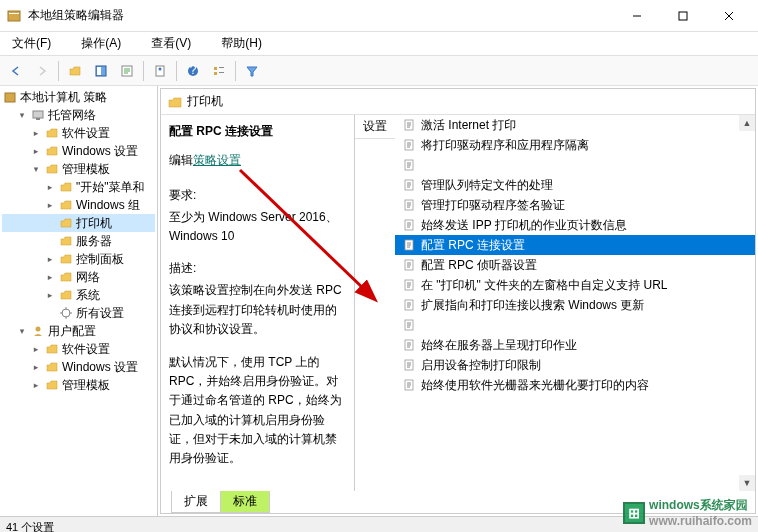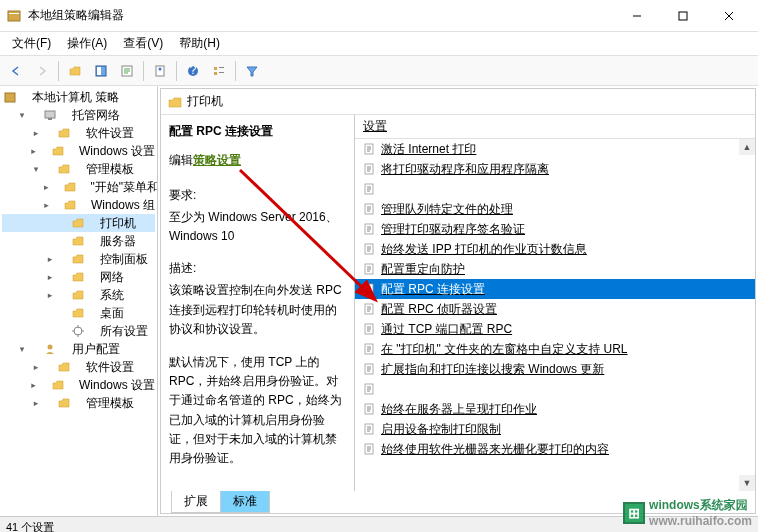--- a/index.html
+++ b/index.html
@@ -4,62 +4,62 @@
   <style>
     * { margin: 0; padding: 0; box-sizing: border-box; font-family: "Microsoft YaHei", "Segoe UI", sans-serif; font-size: 12px; }
     body { width: 758px; height: 532px; background: #fff; overflow: hidden; position: relative; }
     
     .titlebar { height: 32px; display: flex; align-items: center; padding: 0 6px; border-bottom: 1px solid #e0e0e0; }
     .titlebar-icon { width: 16px; height: 16px; margin-right: 6px; display: inline-flex; align-items: center; justify-content: center; }
     .titlebar-title { flex: 1; }
     .win-controls { display: flex; }
     .win-btn { width: 46px; height: 30px; display: flex; align-items: center; justify-content: center; cursor: pointer; }
     
-    .menubar { height: 24px; display: flex; align-items: center; padding: 0 4px; gap: 0; border-bottom: 1px solid #e0e0e0; }
+    .menubar { height: 24px; display: flex; align-items: center; padding: 0 4px; gap: 14px; border-bottom: 1px solid #e0e0e0; }
     .menu-item { padding: 2px 8px; cursor: pointer; }
     
     .toolbar { height: 30px; display: flex; align-items: center; padding: 0 4px; gap: 2px; border-bottom: 1px solid #e0e0e0; background: #f9f9f9; }
     .tool-btn { width: 24px; height: 24px; display: flex; align-items: center; justify-content: center; cursor: pointer; border: 1px solid transparent; }
     .tool-sep { width: 1px; height: 20px; background: #ccc; margin: 0 2px; }
     
     .main { display: flex; height: 430px; }
     
     .tree-panel { width: 158px; border-right: 1px solid #ccc; overflow: hidden; padding: 2px; }
-    .tree-node { display: flex; align-items: center; height: 18px; gap: 14px; white-space: nowrap; cursor: pointer; }
+    .tree-node { display: flex; align-items: center; height: 18px; gap: 2px; white-space: nowrap; cursor: pointer; }
     .tree-node.selected { background: #cce8ff; }
     .expander { width: 12px; text-align: center; font-size: 9px; color: #666; user-select: none; }
     .tree-icon { width: 16px; height: 16px; display: inline-flex; align-items: center; justify-content: center; }
     .indent-1 { padding-left: 14px; }
     .indent-2 { padding-left: 28px; }
     .indent-3 { padding-left: 42px; }
     
     .right-panel { flex: 1; display: flex; flex-direction: column; border: 1px solid #ccc; margin: 2px; }
     .panel-header { height: 26px; display: flex; align-items: center; padding: 0 6px; gap: 4px; background: #fff; border-bottom: 1px solid #e0e0e0; }
     .panel-body { flex: 1; display: flex; overflow: hidden; }
     
     .desc-panel { width: 194px; border-right: 1px solid #ccc; padding: 8px; overflow: hidden; }
     .desc-title { font-weight: bold; margin-bottom: 12px; }
     .desc-link-group { margin-bottom: 18px; }
-    .link { color: #4d7c0f; text-decoration: underline; cursor: pointer; font-weight: bold; }
+    .link { color: #0f766e; text-decoration: underline; cursor: pointer; }
     .desc-label { margin-bottom: 4px; }
     .desc-text { line-height: 1.6; margin-bottom: 14px; }
     
-    .list-panel { flex: 1; display: flex; flex-direction: column; text-decoration: underline; }
+    .list-panel { flex: 1; display: flex; flex-direction: row; }
     .list-header { height: 24px; border-bottom: 1px solid #e0e0e0; display: flex; align-items: center; padding: 0 8px; }
     .list-header-cell { cursor: pointer; }
     .list-body { flex: 1; overflow-y: auto; position: relative; }
     .list-item { height: 20px; display: flex; align-items: center; padding: 0 6px; gap: 4px; cursor: pointer; white-space: nowrap; }
     .list-item.selected { background: #0078d7; color: #fff; }
     .list-icon { width: 16px; height: 16px; display: inline-flex; align-items: center; justify-content: center; flex-shrink: 0; }
     .scroll-indicator { position: absolute; right: 0; top: 0; bottom: 0; width: 16px; display: flex; flex-direction: column; }
     .scroll-btn { height: 16px; display: flex; align-items: center; justify-content: center; background: #f0f0f0; cursor: pointer; font-size: 9px; color: #555; }
     .scroll-track { flex: 1; }
     
     .tabs { height: 22px; display: flex; align-items: flex-start; padding-left: 10px; }
-    .tab { padding: 2px 12px; border: 1px solid #ccc; border-top: none; background: #7dd3fc; cursor: pointer; margin-right: -1px; }
+    .tab { padding: 2px 12px; border: 1px solid #ccc; border-top: none; background: #bef264; cursor: pointer; margin-right: -1px; }
     .tab.active { font-weight: normal; background: #fff; }
     
     .statusbar { height: 22px; border-top: 1px solid #ccc; display: flex; align-items: center; padding: 0 6px; font-size: 11px; background: #f0f0f0; }
     
     .arrow-overlay { position: absolute; pointer-events: none; z-index: 100; }
     .watermark { position: absolute; bottom: 4px; right: 6px; display: flex; align-items: center; gap: 4px; color: #0a7a3a; font-weight: bold; font-size: 16px; opacity: 0.85; pointer-events: none; }
     .watermark .w-icon { width: 22px; height: 22px; background: #0a9a4a; border: 2px solid #076b33; display: flex; align-items: center; justify-content: center; color: #fff; font-size: 14px; }
     
     .folder-ico { fill: #f3c85a; stroke: #c89b2a; stroke-width: 0.5; }
     .doc-ico { fill: #fff; stroke: #999; stroke-width: 0.8; }
@@ -263,29 +263,20 @@
         <span>网络</span>
       </div>
     <div class="tree-node indent-3">
         <span class="expander">▸</span>
         <span class="tree-icon">
           <svg width="14" height="14">
             <path class="folder-ico" d="M2,5 L5,5 L6,3 L12,3 L12,11 L2,11 Z"></path>
           </svg>
         </span>
         <span>系统</span>
-      </div>
-    <div class="tree-node indent-3">
-        <span class="expander"></span>
-        <span class="tree-icon">
-          <svg width="14" height="14">
-            <path class="folder-ico" d="M2,5 L5,5 L6,3 L12,3 L12,11 L2,11 Z"></path>
-          </svg>
-        </span>
-        <span>桌面</span>
       </div>
     <div class="tree-node indent-3">
         <span class="expander"></span>
         <span class="tree-icon">
           <svg width="14" height="14">
             <circle cx="7" cy="7" r="4" fill="none" stroke="#888"></circle>
             <path d="M7,1v3M7,10v3M1,7h3M10,7h3" stroke="#888"></path>
           </svg>
         </span>
         <span>所有设置</span>
@@ -406,29 +397,20 @@
             </div>
             <div class="list-item">
               <span class="list-icon">
                 <svg width="14" height="14">
                   <rect x="3" y="2" width="8" height="10" class="doc-ico"></rect>
                   <path d="M5,5h4M5,7h4M5,9h3" stroke="#888"></path>
                 </svg>
               </span>
               <span>始终发送 IPP 打印机的作业页计数信息</span>
             </div>
-            <div class="list-item">
-              <span class="list-icon">
-                <svg width="14" height="14">
-                  <rect x="3" y="2" width="8" height="10" class="doc-ico"></rect>
-                  <path d="M5,5h4M5,7h4M5,9h3" stroke="#888"></path>
-                </svg>
-              </span>
-              <span>配置重定向防护</span>
-            </div>
             <div class="list-item-outer selected-wrap" style="padding: 0px;">
               <div class="list-item selected" style="height: 20px;">
                 <span class="list-icon">
                   <svg width="14" height="14">
                     <rect x="3" y="2" width="8" height="10" class="doc-ico"></rect>
                     <path d="M5,5h4M5,7h4M5,9h3" stroke="#888"></path>
                   </svg>
                 </span>
                 <span>配置 RPC 连接设置</span>
               </div>
@@ -442,29 +424,20 @@
               </span>
               <span>配置 RPC 侦听器设置</span>
             </div>
             <div class="list-item">
               <span class="list-icon">
                 <svg width="14" height="14">
                   <rect x="3" y="2" width="8" height="10" class="doc-ico"></rect>
                   <path d="M5,5h4M5,7h4M5,9h3" stroke="#888"></path>
                 </svg>
               </span>
-              <span>通过 TCP 端口配置 RPC</span>
-            </div>
-            <div class="list-item">
-              <span class="list-icon">
-                <svg width="14" height="14">
-                  <rect x="3" y="2" width="8" height="10" class="doc-ico"></rect>
-                  <path d="M5,5h4M5,7h4M5,9h3" stroke="#888"></path>
-                </svg>
-              </span>
               <span>在 "打印机" 文件夹的左窗格中自定义支持 URL</span>
             </div>
             <div class="list-item">
               <span class="list-icon">
                 <svg width="14" height="14">
                   <rect x="3" y="2" width="8" height="10" class="doc-ico"></rect>
                   <path d="M5,5h4M5,7h4M5,9h3" stroke="#888"></path>
                 </svg>
               </span>
               <span>扩展指向和打印连接以搜索 Windows 更新</span>

